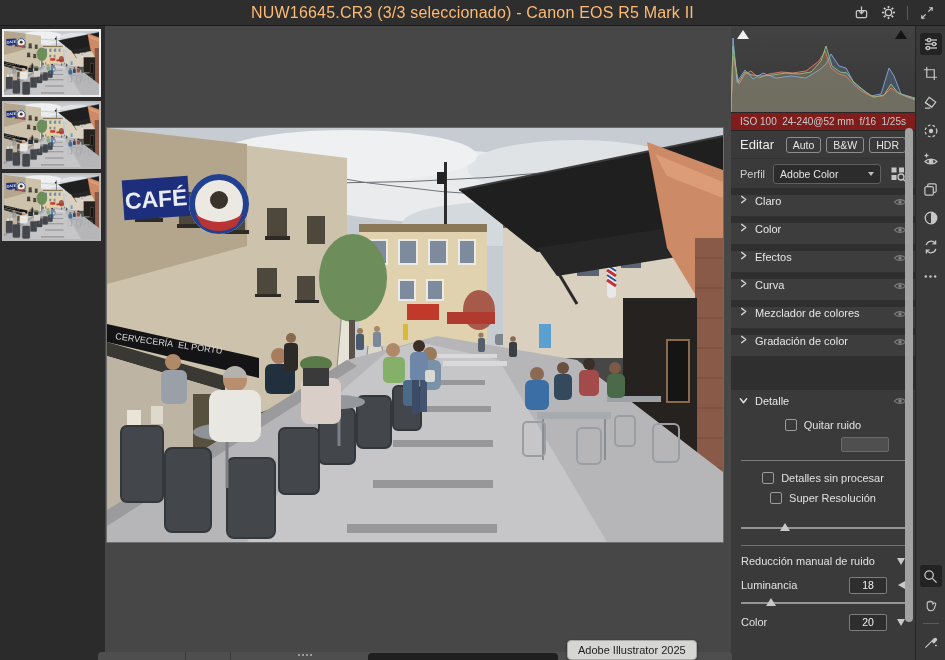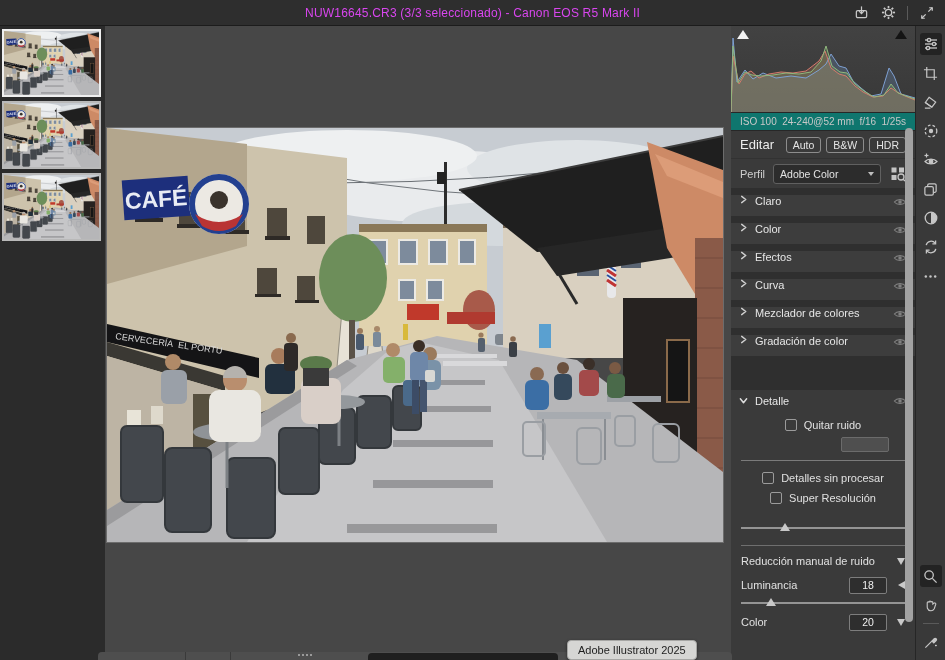--- a/index.html
+++ b/index.html
@@ -3,21 +3,21 @@
 <meta charset="utf-8">
 <style>
   html,body{margin:0;padding:0;background:#1e1e1e;}
   body{width:945px;height:660px;position:relative;overflow:hidden;
        font-family:"Liberation Sans",sans-serif;-webkit-font-smoothing:antialiased;}
   .defs-svg{position:absolute;width:0;height:0;overflow:hidden;}
 
   
   .titlebar{position:absolute;top:0;left:0;right:0;height:25px;background:#2e2e2e;
             border-bottom:1px solid #1c1c1c;display:flex;align-items:center;justify-content:center;}
-  .titlebar-title{font-size:12px;color:#d946ef;letter-spacing:.2px;}
+  .titlebar-title{font-size:16px;color:#fdba74;letter-spacing:.2px;}
   .titlebar-actions{position:absolute;right:10px;top:0;height:25px;display:flex;align-items:center;gap:10px;color:#c9c9c9;}
   .tb-icon{width:17px;height:17px;display:flex;align-items:center;justify-content:center;}
   .tb-sep{width:1px;height:14px;background:#5a5a5a;}
 
   
   .main{position:absolute;top:26px;left:0;right:0;bottom:0;display:flex;}
   .filmstrip{width:105px;background:#2b2b2b;padding-top:3px;box-sizing:border-box;flex:none;}
   .thumb{width:95px;height:64px;margin:0 0 4px 2px;border:2px solid #b9b9b9;background:#555;overflow:hidden;}
   .thumb.active{border-color:#efefef;}
   .thumb svg{display:block;width:100%;height:100%;}
@@ -26,21 +26,21 @@
   .photo{position:absolute;left:2px;top:102px;width:616px;height:414px;outline:1px solid #6c6c6c;}
   .photo svg{display:block;width:100%;height:100%;}
 
   
   .panel{width:184px;flex:none;background:#2f2f2f;position:relative;color:#dedede;font-size:11px;}
   .histogram{height:86px;position:relative;background:#3c3c3c;}
   .histogram svg{position:absolute;inset:0;width:100%;height:100%;}
   .clip{position:absolute;top:4px;width:0;height:0;border-left:6px solid transparent;border-right:6px solid transparent;}
   .clip.shadows{left:6px;border-bottom:9px solid #f2f2f2;}
   .clip.highlights{right:8px;border-bottom:9px solid #141414;}
-  .exif{height:17px;background:#0f766e;border-top:1px solid #272727;border-bottom:1px solid #272727;
+  .exif{height:17px;background:#7f1d1d;border-top:1px solid #272727;border-bottom:1px solid #272727;
         display:flex;align-items:center;justify-content:space-between;padding:0 9px;font-size:10px;color:#c8c8c8;}
 
   .edit-header{height:27px;background:#3a3a3a;display:flex;align-items:center;padding:0 9px;}
   .edit-title{font-size:13px;font-weight:normal;color:#ececec;flex:1;}
   .btn{border:1px solid #8d8d8d;border-radius:3px;padding:1px 6px;font-size:10.5px;color:#e4e4e4;margin-left:5px;background:transparent;}
   .profile-row{height:29px;background:#3a3a3a;display:flex;align-items:center;gap:8px;padding:0 9px;margin-bottom:7px;border-top:1px solid #323232;}
   .select{flex:1;height:18px;background:#2c2c2c;border:1px solid #606060;border-radius:3px;display:flex;align-items:center;padding:0 6px;}
   .select-value{flex:1;font-size:10.5px;color:#e2e2e2;white-space:nowrap;overflow:hidden;}
   .chev-down{width:0;height:0;border-left:3.5px solid transparent;border-right:3.5px solid transparent;border-top:4.5px solid #bdbdbd;}
   .panel-icon{width:17px;height:17px;color:#c5c5c5;display:flex;align-items:center;justify-content:center;}

